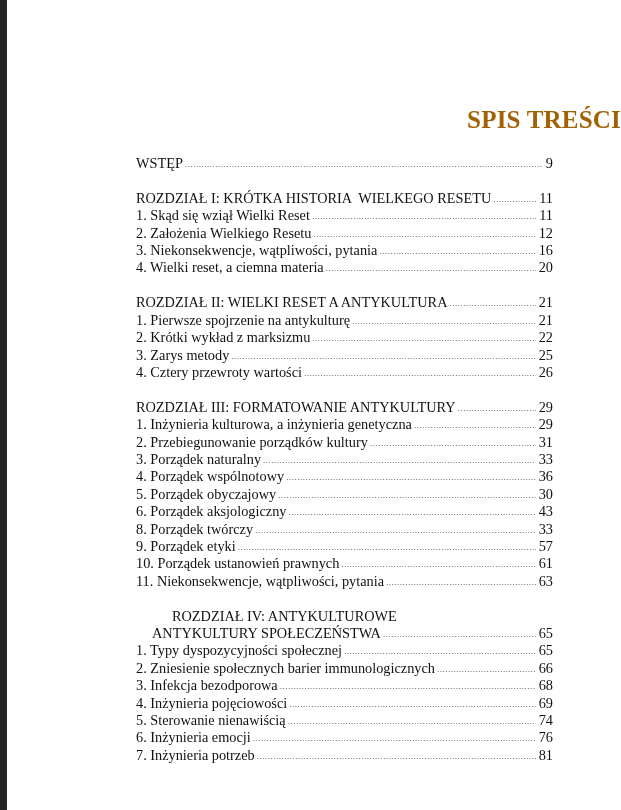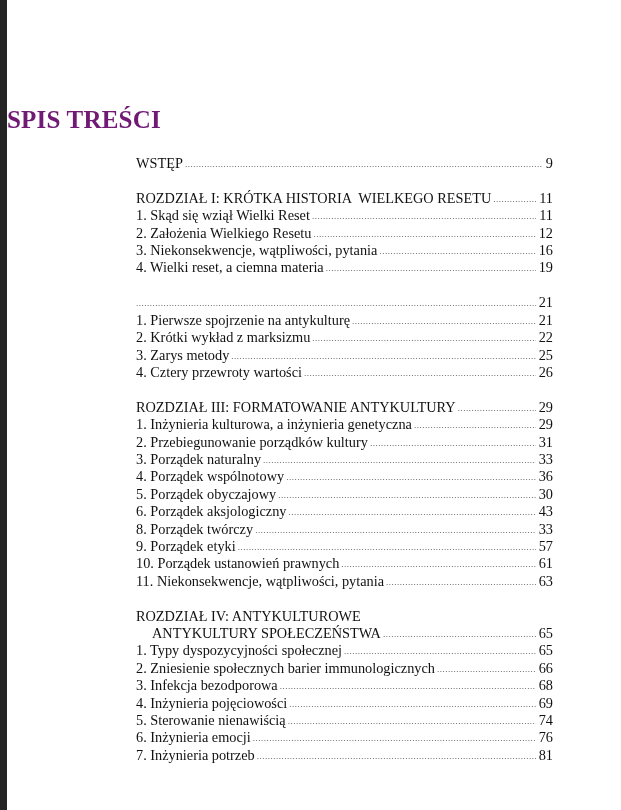--- a/index.html
+++ b/index.html
@@ -29,25 +29,25 @@
       top: 0;
       width: 614px;
       height: 810px;
       background: #ffffff;
     }
     .title {
       position: absolute;
       left: 0;
       width: 614px;
       top: 106px;
-      text-align: left;
+      text-align: right;
       font-weight: bold;
       font-size: 25px;
       letter-spacing: 0.2px;
-      color: #701a75;
+      color: #a16207;
     }
     .toc {
       position: absolute;
       left: 129px;
       width: 417px;
       top: 155px;
       font-size: 14.3px;
     }
     .section { margin: 0; font-family: Liberation Serif, serif; }
     .section + .section { margin-top: 17.5px; }
@@ -67,21 +67,21 @@
       letter-spacing: 0.5px;
       color: #333;
       position: relative;
       top: -1px;
     }
     .line .dots::before {
       content: "................................................................................................................................................................................................................................................";
     }
     .line .num { flex: 0 0 auto; padding-left: 3px; text-align: right; }
     .line.indent .label { padding-left: 16px; }
-    .heading-first { height: 17.4px; line-height: 17.4px; white-space: nowrap; }
+    .heading-first { height: 17.4px; line-height: 17.4px; white-space: nowrap; margin-left: 36px; }
   </style>
 </head>
 <body>
 
 <div class="left-edge"></div>
 
 <div class="page">
   <div class="title">SPIS TREŚCI</div>
 
   <div class="toc">
@@ -111,26 +111,27 @@
           <span class="num">12</span>
         </div>
       <div class="line">
           <span class="label">3. Niekonsekwencje, wątpliwości, pytania</span>
           <span class="dots"></span>
           <span class="num">16</span>
         </div>
       <div class="line">
           <span class="label">4. Wielki reset, a ciemna materia</span>
           <span class="dots"></span>
-          <span class="num">19</span>
-        </div>
-    </div>
-
-    <div class="section">
-      <div class="line">
+          <span class="num">20</span>
+        </div>
+    </div>
+
+    <div class="section">
+      <div class="line">
+        <span class="label">ROZDZIAŁ II: WIELKI RESET A ANTYKULTURA</span>
         <span class="dots"></span>
         <span class="num">21</span>
       </div>
       <div class="line">
           <span class="label">1. Pierwsze spojrzenie na antykulturę</span>
           <span class="dots"></span>
           <span class="num">21</span>
         </div>
       <div class="line">
           <span class="label">2. Krótki wykład z marksizmu</span>

